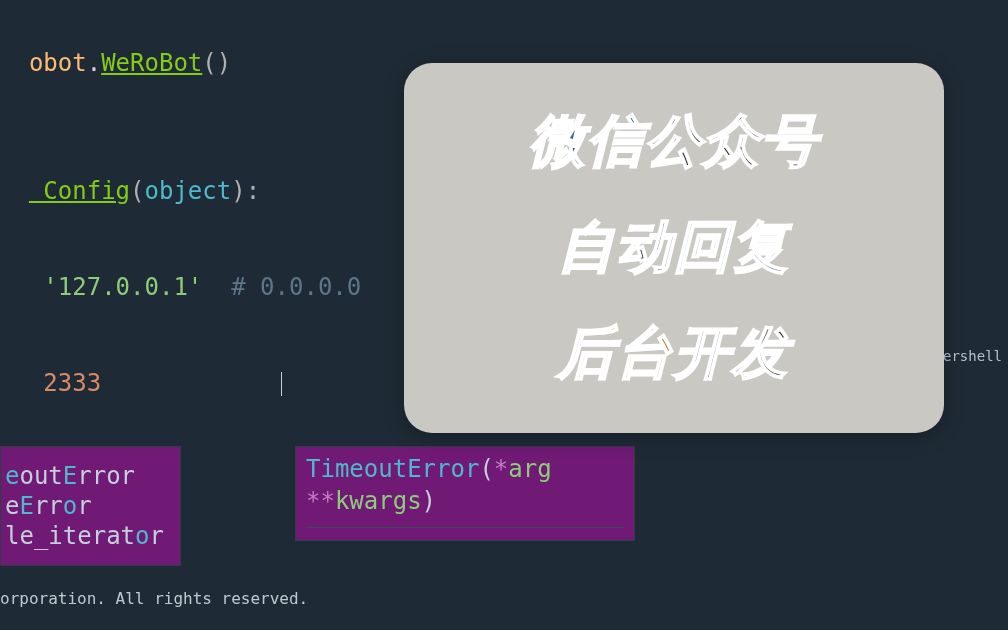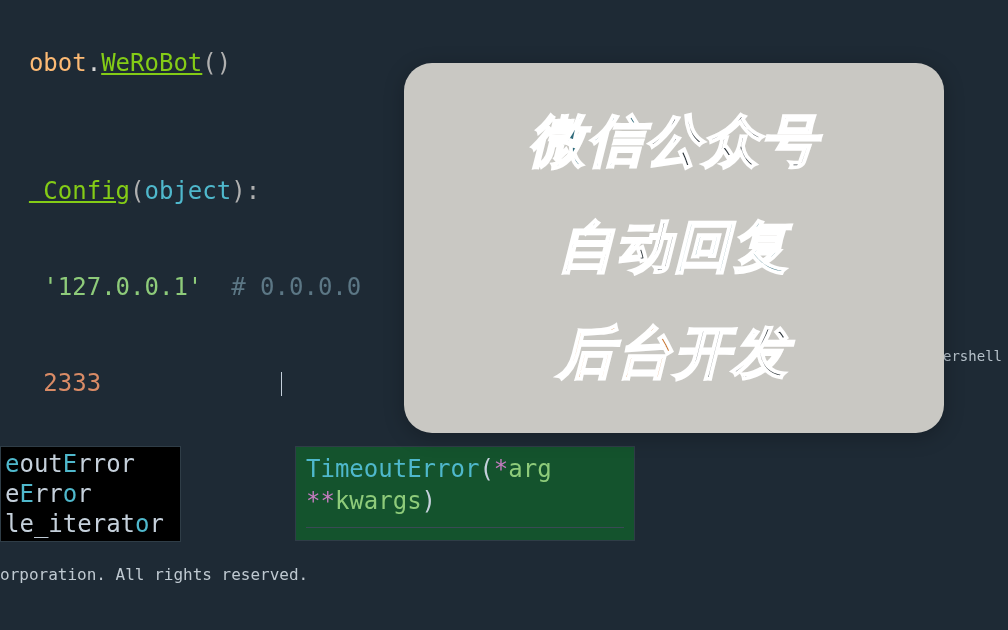--- a/index.html
+++ b/index.html
@@ -9,23 +9,23 @@
 .c-var { color:#fdba74; }
 .c-dot { color:#d6d6d6; }
 .c-call { color:#84cc16;text-decoration:underline; }
 .c-paren { color:#b0b0b0; }
 .c-type { color:#4fb8cc; }
 .c-str { color:#8ecb7a; }
 .c-cmt { color:#5c7785; }
 .c-num { color:#d98b66; }
 .cursor-beam { display:inline-block; width:1px; height:24px; background:#c5d0db; vertical-align:middle; margin-left:180px; }
 .autocomplete { position:relative; margin-top:15px; }
-.ac-list { background:#000000; border:1px solid #2f3d47; display:inline-block; vertical-align:top; font-size:24px; line-height:30px; padding:2px 0; }
+.ac-list { background:#701a75; border:1px solid #2f3d47; display:inline-block; vertical-align:top; font-size:24px; line-height:30px; padding:14px 0; }
 .ac-item { padding:0 16px 0 4px; }
-.ac-detail { position:absolute; left:295px; top:0; background:#14532d; border:1px solid #2f3d47; padding:6px 10px; font-size:24px; line-height:32px; min-width:340px; }
+.ac-detail { position:absolute; left:295px; top:0; background:#701a75; border:1px solid #2f3d47; padding:6px 10px; font-size:24px; line-height:32px; min-width:340px; }
 .hl-e { color:#4fb8cc; }
 .hl-o { color:#4fb8cc; }
 .hl-T { color:#4fb8cc; }
 .ac-fn { color:#4fb8cc; }
 .ac-star { color:#c47bbf; }
 .ac-arg { color:#8ecb7a; }
 .divider { border:none; border-top:1px solid #3a4a55; margin:10px 0 6px 0; }
 .terminal { font-size:16px; line-height:22px; color:#bfc9d1; padding-top:4px; }
 .term-line { white-space:pre; }
 .right-badge { position:absolute; right:0; top:346px; background:#1e2a35; color:#b5c0c9; font-size:14px; padding:2px 6px; border-left:1px solid #3a4a55; }

